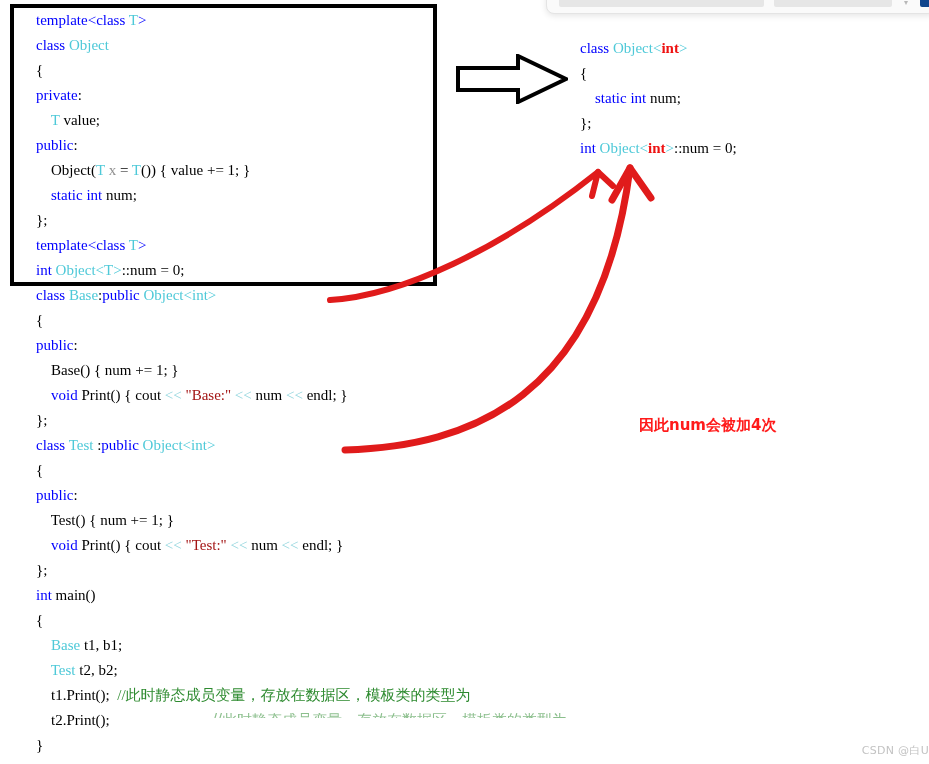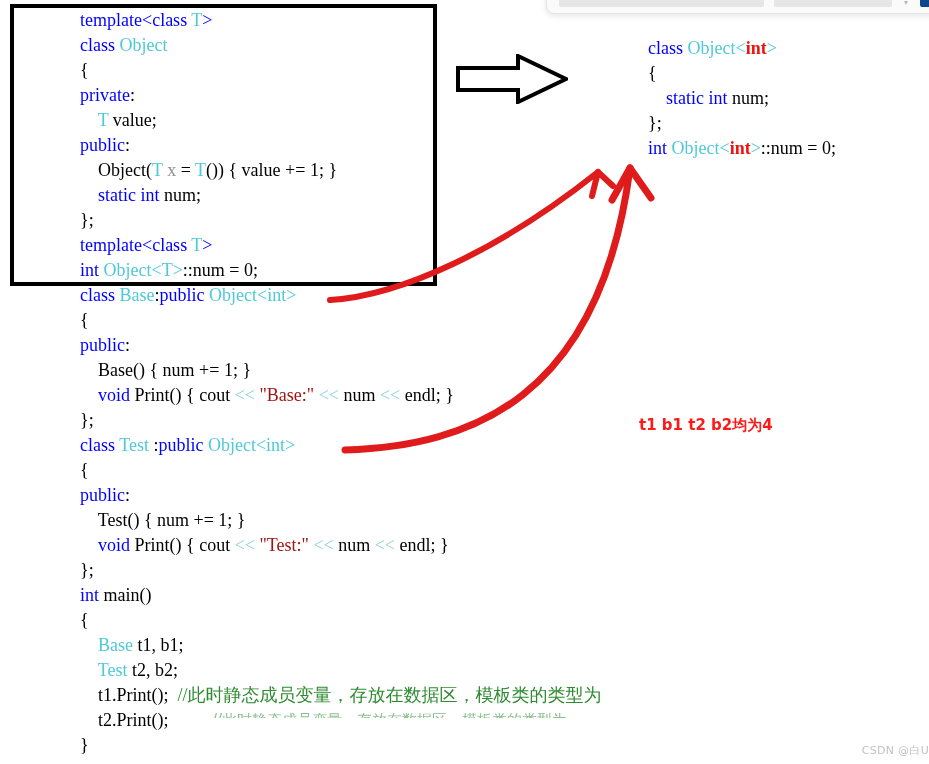--- a/index.html
+++ b/index.html
@@ -51,28 +51,27 @@
     flex: 0 0 44px;
     height: 9px;
     background: #11458c;
     border-radius: 2px;
   }
 
   
   .code {
     position: absolute;
     font-family: "Liberation Serif", "DejaVu Serif", serif;
-    font-size: 18px;
+    font-size: 15px;
     line-height: 25px;
     white-space: pre;
     color: #000000;
-    margin-left: 44px;
   }
   #left-code  { left: 36px; top: 8px; }
-  #right-code { left: 604px; top: 36px; }
+  #right-code { left: 580px; top: 36px; }
 
   .kw   { color: #0000ff; }      
   .typ  { color: #4ec9d8; }
   .str  { color: #a31515; }      
   .op   { color: #8fd4dc; }      
   .param{ color: #909090; }      
   .cmt  { color: #2e8b30; }      
   .red-b{ color: #ee1111; font-weight: bold; }  
   .plain{ color: #000000; }
 
@@ -177,18 +176,18 @@
 <svg id="red-arrows" viewBox="0 0 929 764">
 
   <path d="M330,300 C 400,296 500,250 598,172" stroke="#e01b1b" stroke-width="6" fill="none" stroke-linecap="round"></path>
   <path d="M598,172 L 592,196 M598,172 L 613,186" stroke="#e01b1b" stroke-width="6" fill="none" stroke-linecap="round"></path>
 
   <path d="M345,450 C 470,446 600,400 630,168" stroke="#e01b1b" stroke-width="7" fill="none" stroke-linecap="round"></path>
   <path d="M630,168 L 612,200 M630,168 L 651,198" stroke="#e01b1b" stroke-width="7" fill="none" stroke-linecap="round"></path>
 </svg>
 
 <div id="red-note">
-  <div>t1 b1 t2 b2均为4</div>
+  <div>因此num会被加4次</div>
 </div>
 
 <div id="faded-comment">//此时静态成员变量，存放在数据区，模板类的类型为</div>
 
 <div id="watermark">CSDN @白U</div>
 
 </body></html>

